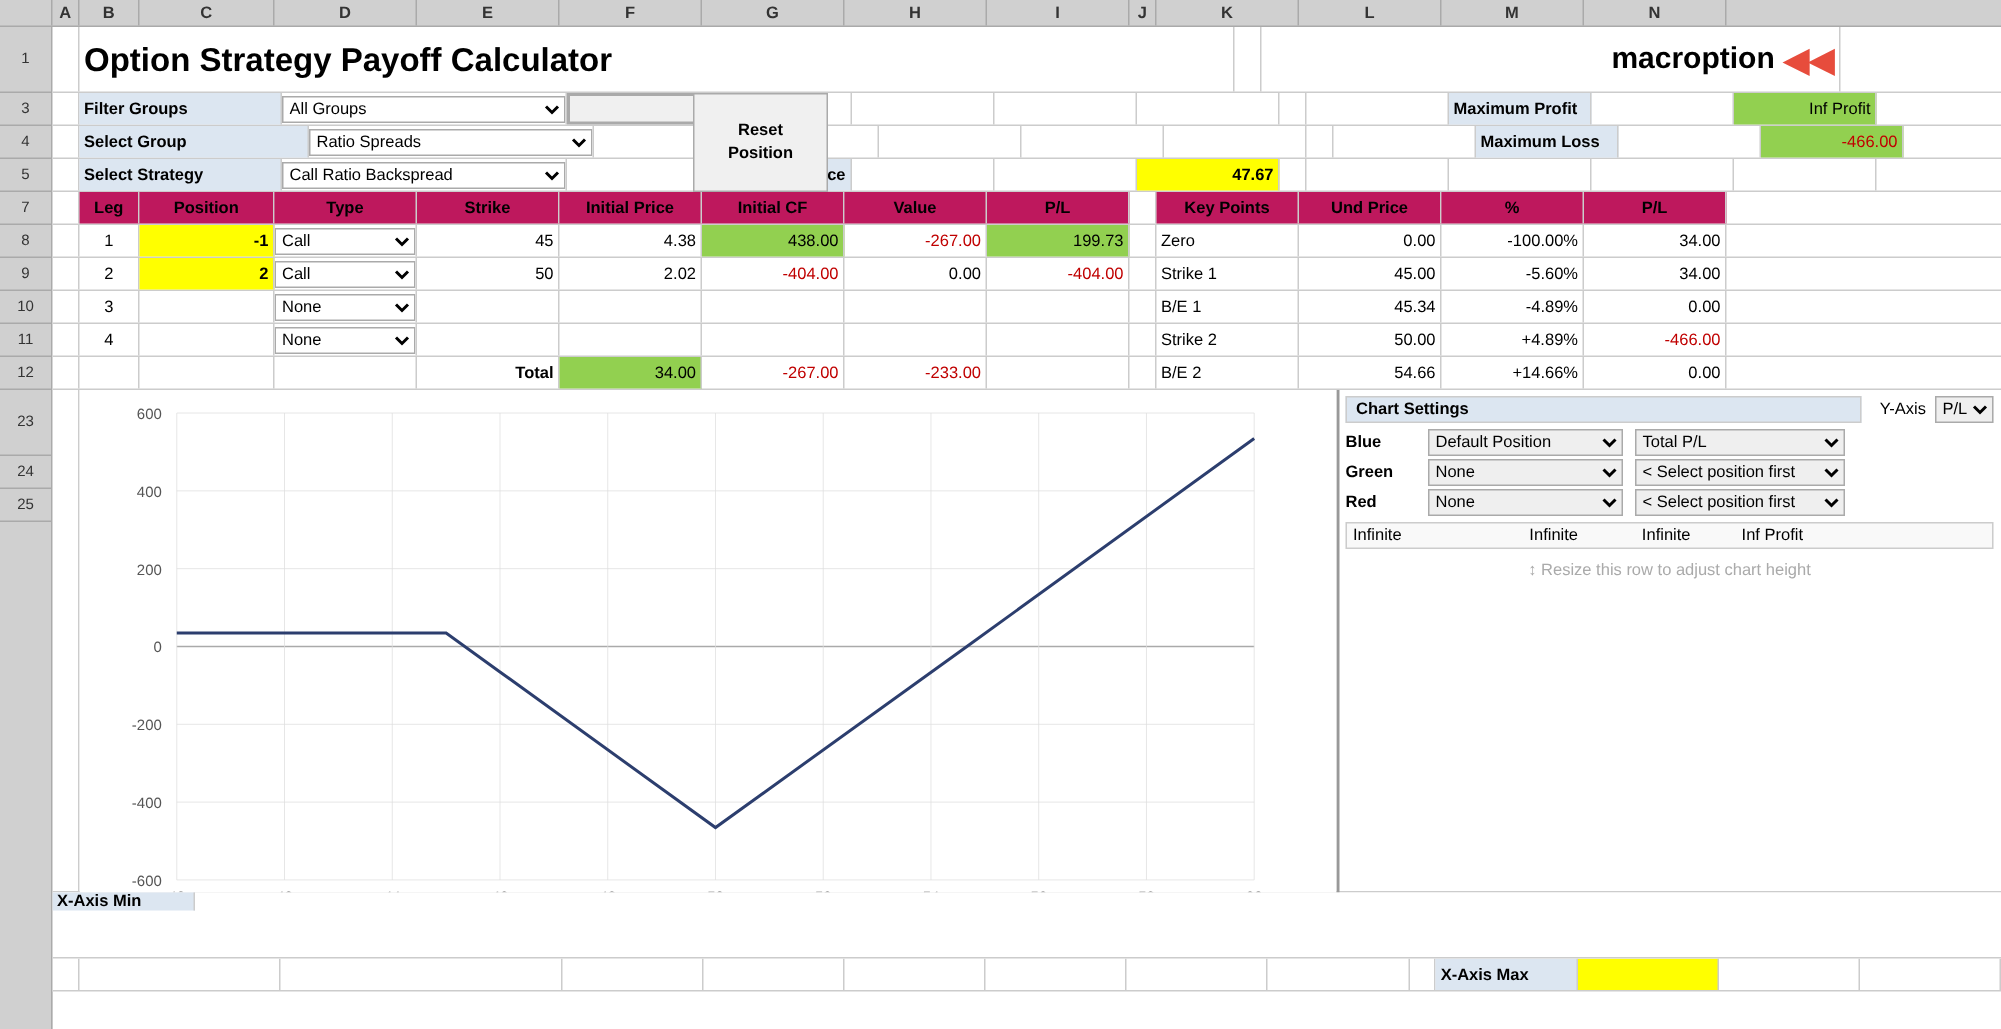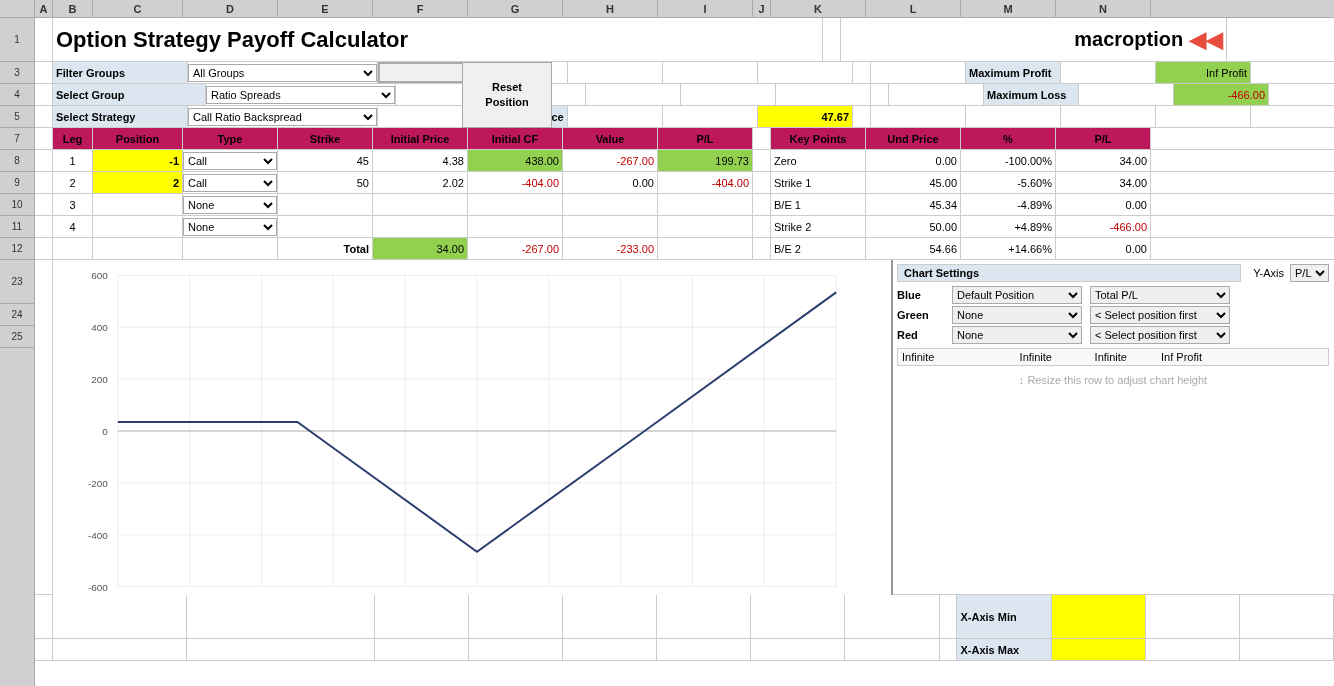--- a/index.html
+++ b/index.html
@@ -466,21 +466,21 @@
             <span style="width:75px; text-align:right;">Infinite</span>
             <span style="width:75px; text-align:right;">Inf Profit</span>
           </div>
 
           <div style="flex:1;"></div>
 
           <div style="text-align:center; color:#aaa; font-size:11px; padding:6px;">↕ Resize this row to adjust chart height</div>
         </div>
       </div>
 
-      <div class="grow" style="height:44px; position:relative;">
+      <div class="grow" style="height:44px; position:relative;flex-direction:column;">
         <div class="gcell" style="width:18px"></div>
         <div class="gcell" style="width:135px"></div>
         <div class="gcell" style="width:190px"></div>
         <div class="gcell" style="width:95px"></div>
         <div class="gcell" style="width:95px"></div>
         <div class="gcell" style="width:95px"></div>
         <div class="gcell" style="width:95px"></div>
         <div class="gcell" style="width:95px"></div>
         <div class="gcell" style="width:95px"></div>
         <div class="gcell" style="width:18px"></div>

